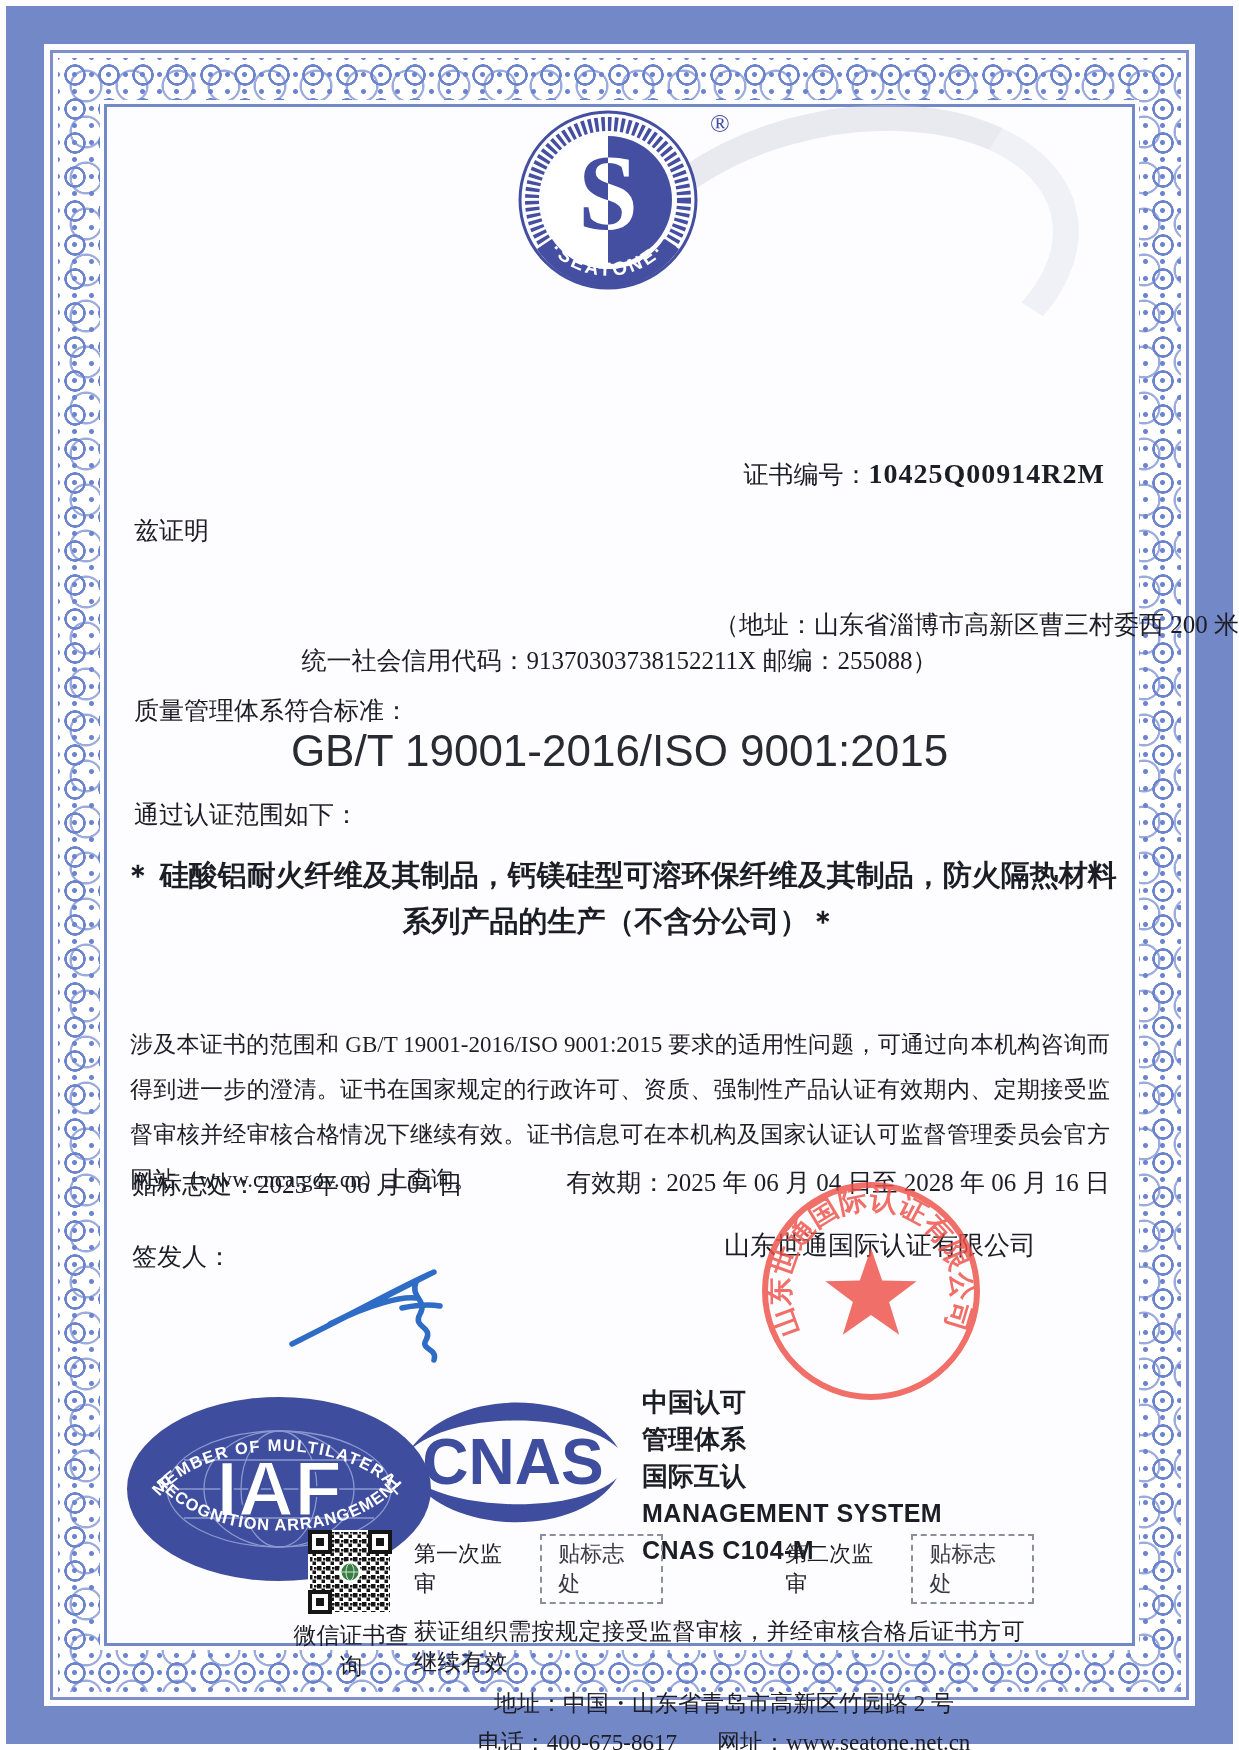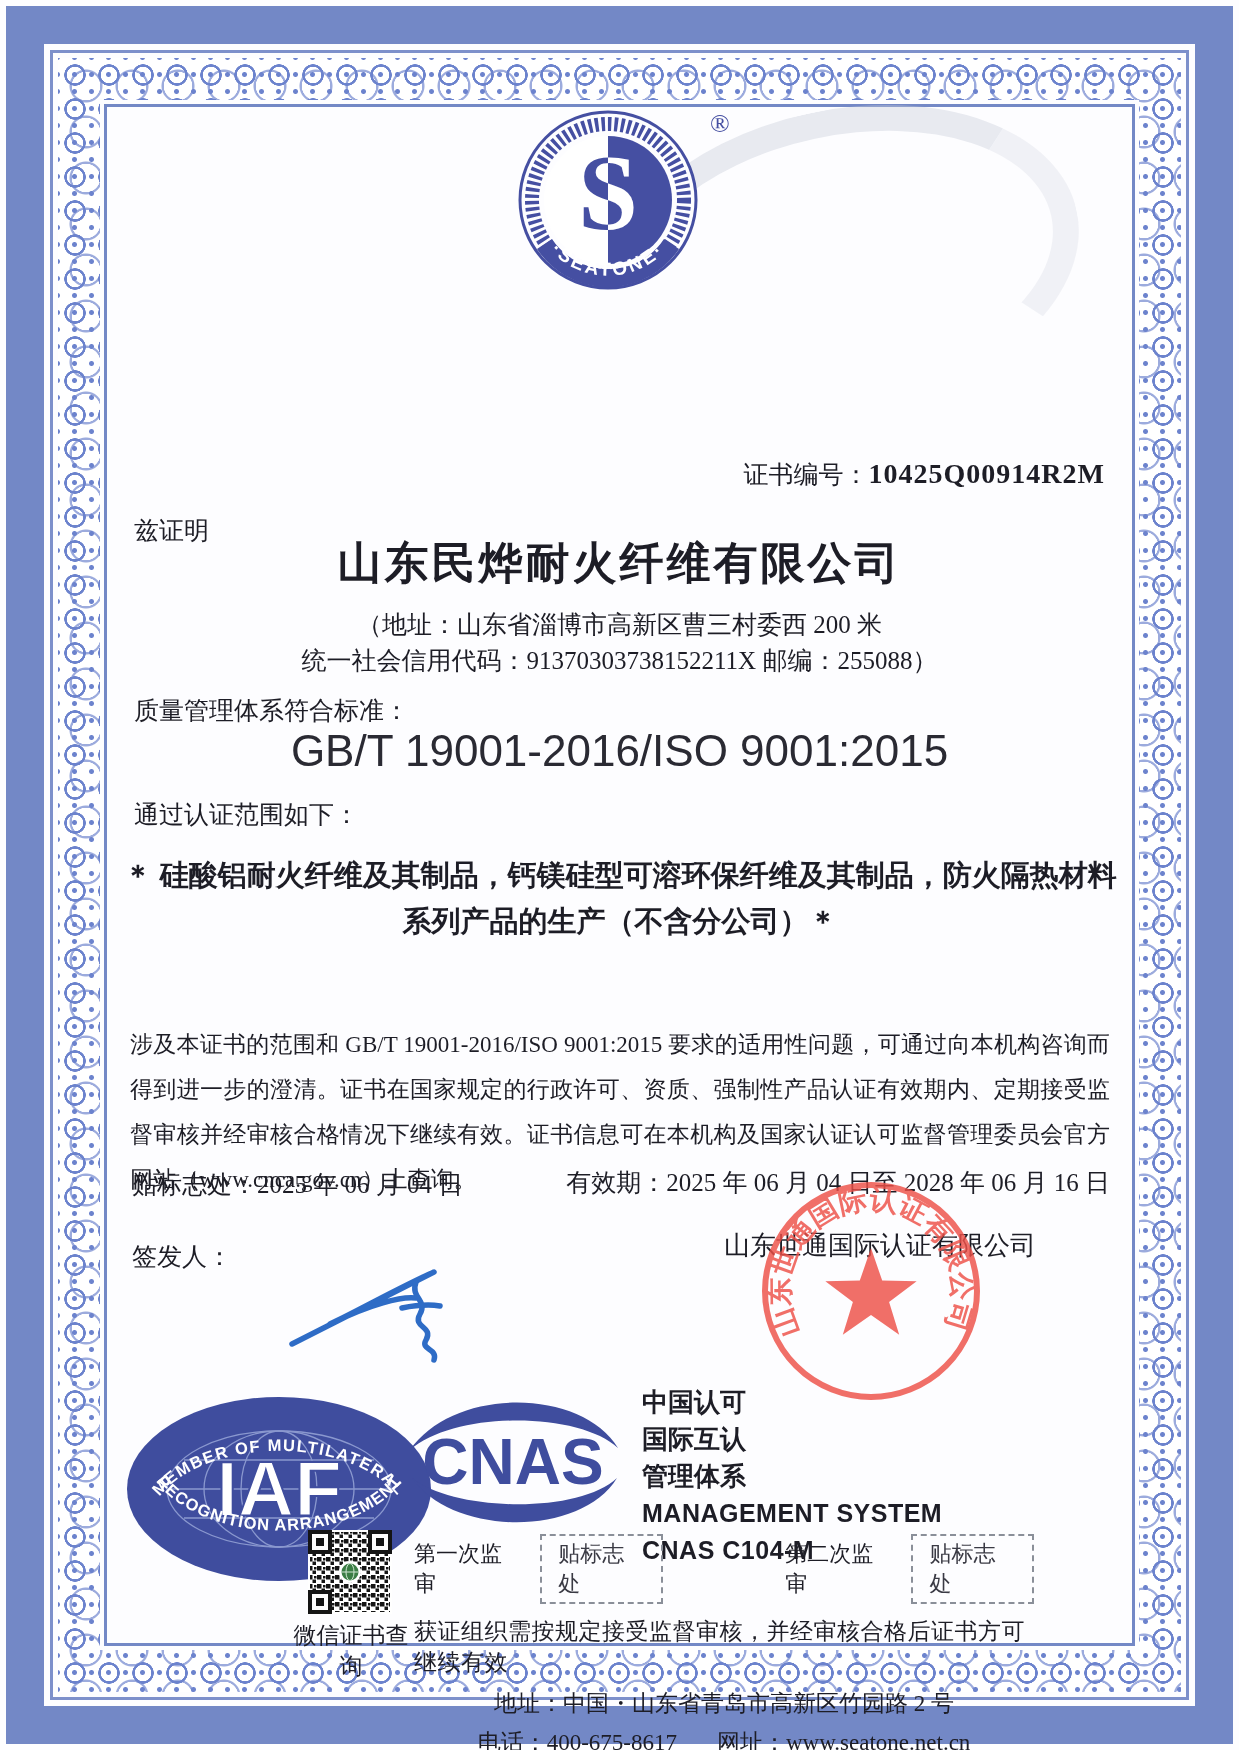--- a/index.html
+++ b/index.html
@@ -30,21 +30,21 @@
   .abs{position:absolute;}
   
   .title{
     left:0;right:0;top:338px;text-align:center;
     font-size:55px;font-weight:bold;letter-spacing:40px;padding-left:40px;color:#16161f;
   }
   .certno{right:134px;top:458px;font-size:25px;margin-left:8px;}
   .certno b{font-size:28px;letter-spacing:1px;}
   .certify{left:134px;top:514px;font-size:25px;}
   .company{left:0;right:0;top:534px;text-align:center;font-size:44px;font-weight:bold;letter-spacing:3px;}
-  .addr1{left:0;right:0;top:608px;text-align:center;font-size:25px;}
+  .addr1{left:0;right:0;top:608px;text-align:right;font-size:25px;}
   .addr2{left:0;right:0;top:644px;text-align:center;font-size:25px;}
   .stdlabel{left:134px;top:694px;font-size:25px;}
   .standard{left:0;right:0;top:726px;text-align:center;font-size:44px;
     font-family:"Liberation Sans","DejaVu Sans",sans-serif;color:#2a2a33;}
   .scopelabel{left:134px;top:798px;font-size:25px;}
   .scope{left:120px;width:1000px;top:852px;text-align:center;font-size:29px;font-weight:bold;line-height:46px;}
   .disclaimer{left:130px;width:980px;top:1022px;font-size:23px;line-height:45px;text-align:justify;}
   .issuedate{left:132px;top:1168px;font-size:25px;}
   .validity{left:560px;width:550px;top:1166px;text-align:right;font-size:25px;}
   .signer{left:132px;top:1240px;font-size:25px;}
@@ -106,21 +106,20 @@
         <text x="202" y="32" font-size="26" fill="#454fa2">®</text>
       </svg>
     </div>
 
 
     <div class="abs certno">
       <span>证书编号：</span><b>10425Q00914R2M</b>
     </div>
 
     <div class="abs certify">兹证明</div>
-    <div class="abs company">山东民烨耐火纤维有限公司</div>
     <div class="abs addr1">（地址：山东省淄博市高新区曹三村委西 200 米</div>
     <div class="abs addr2">统一社会信用代码：91370303738152211X 邮编：255088）</div>
 
     <div class="abs stdlabel">质量管理体系符合标准：</div>
     <div class="abs standard">GB/T 19001-2016/ISO 9001:2015</div>
 
     <div class="abs scopelabel">通过认证范围如下：</div>
     <div class="abs scope">＊ 硅酸铝耐火纤维及其制品，钙镁硅型可溶环保纤维及其制品，防火隔热材料系列产品的生产（不含分公司）＊</div>
 
     <div class="abs disclaimer">涉及本证书的范围和 GB/T 19001-2016/ISO 9001:2015 要求的适用性问题，可通过向本机构咨询而得到进一步的澄清。证书在国家规定的行政许可、资质、强制性产品认证有效期内、定期接受监督审核并经审核合格情况下继续有效。证书信息可在本机构及国家认证认可监督管理委员会官方网站（www.cnca.gov.cn）上查询。</div>
@@ -188,22 +187,22 @@
     <div class="abs cnas-wrap">
       <svg width="235" height="158" viewBox="0 0 235 158">
         <path d="M14,66 C58,2 186,4 222,64 C184,28 60,26 14,66 Z" fill="#3f4d9e"></path>
         <path d="M16,94 C56,152 184,154 221,94 C183,130 59,128 16,94 Z" fill="#3f4d9e"></path>
         <text x="117" y="100" text-anchor="middle" font-size="64" font-weight="bold" fill="#3f4d9e" class="sans-svg">CNAS</text>
       </svg>
     </div>
 
     <div class="abs cnas-text">
       <div>中国认可</div>
+      <div>管理体系</div>
       <div>国际互认</div>
-      <div>管理体系</div>
       <div class="en">MANAGEMENT SYSTEM</div>
       <div class="en">CNAS C104-M</div>
     </div>
 
     <div class="abs qr-wrap">
       <svg width="84" height="84" viewBox="0 0 84 84">
         <rect x="0" y="0" width="84" height="84" fill="#ffffff"></rect>
         <defs>
           <pattern id="qrp" width="9" height="9" patternUnits="userSpaceOnUse">
             <rect x="0" y="0" width="4.5" height="4.5" fill="#151515"></rect>

